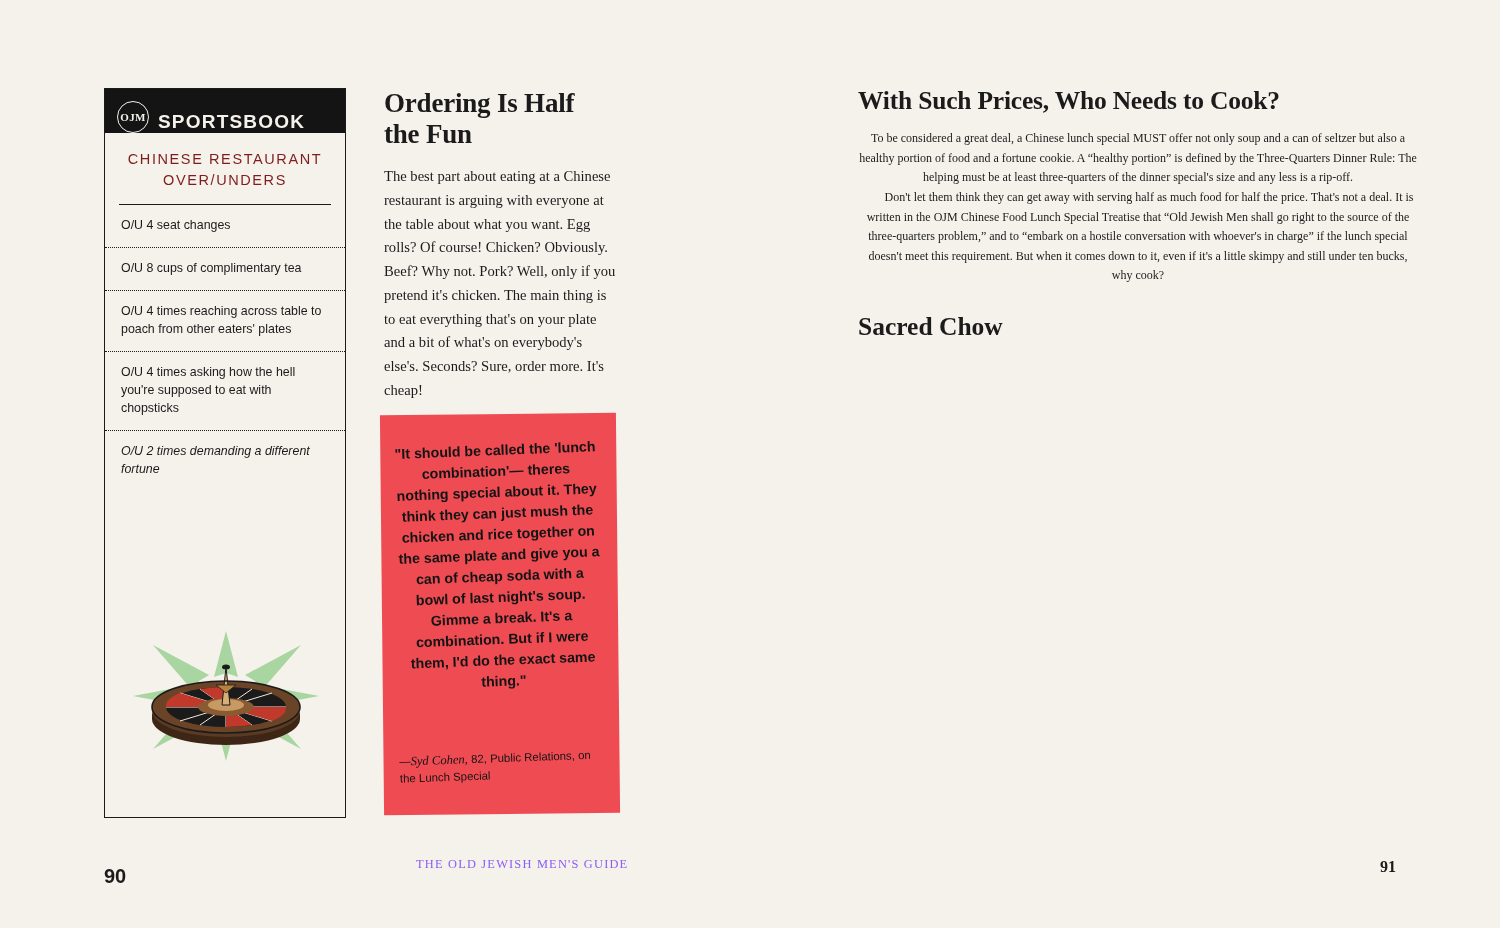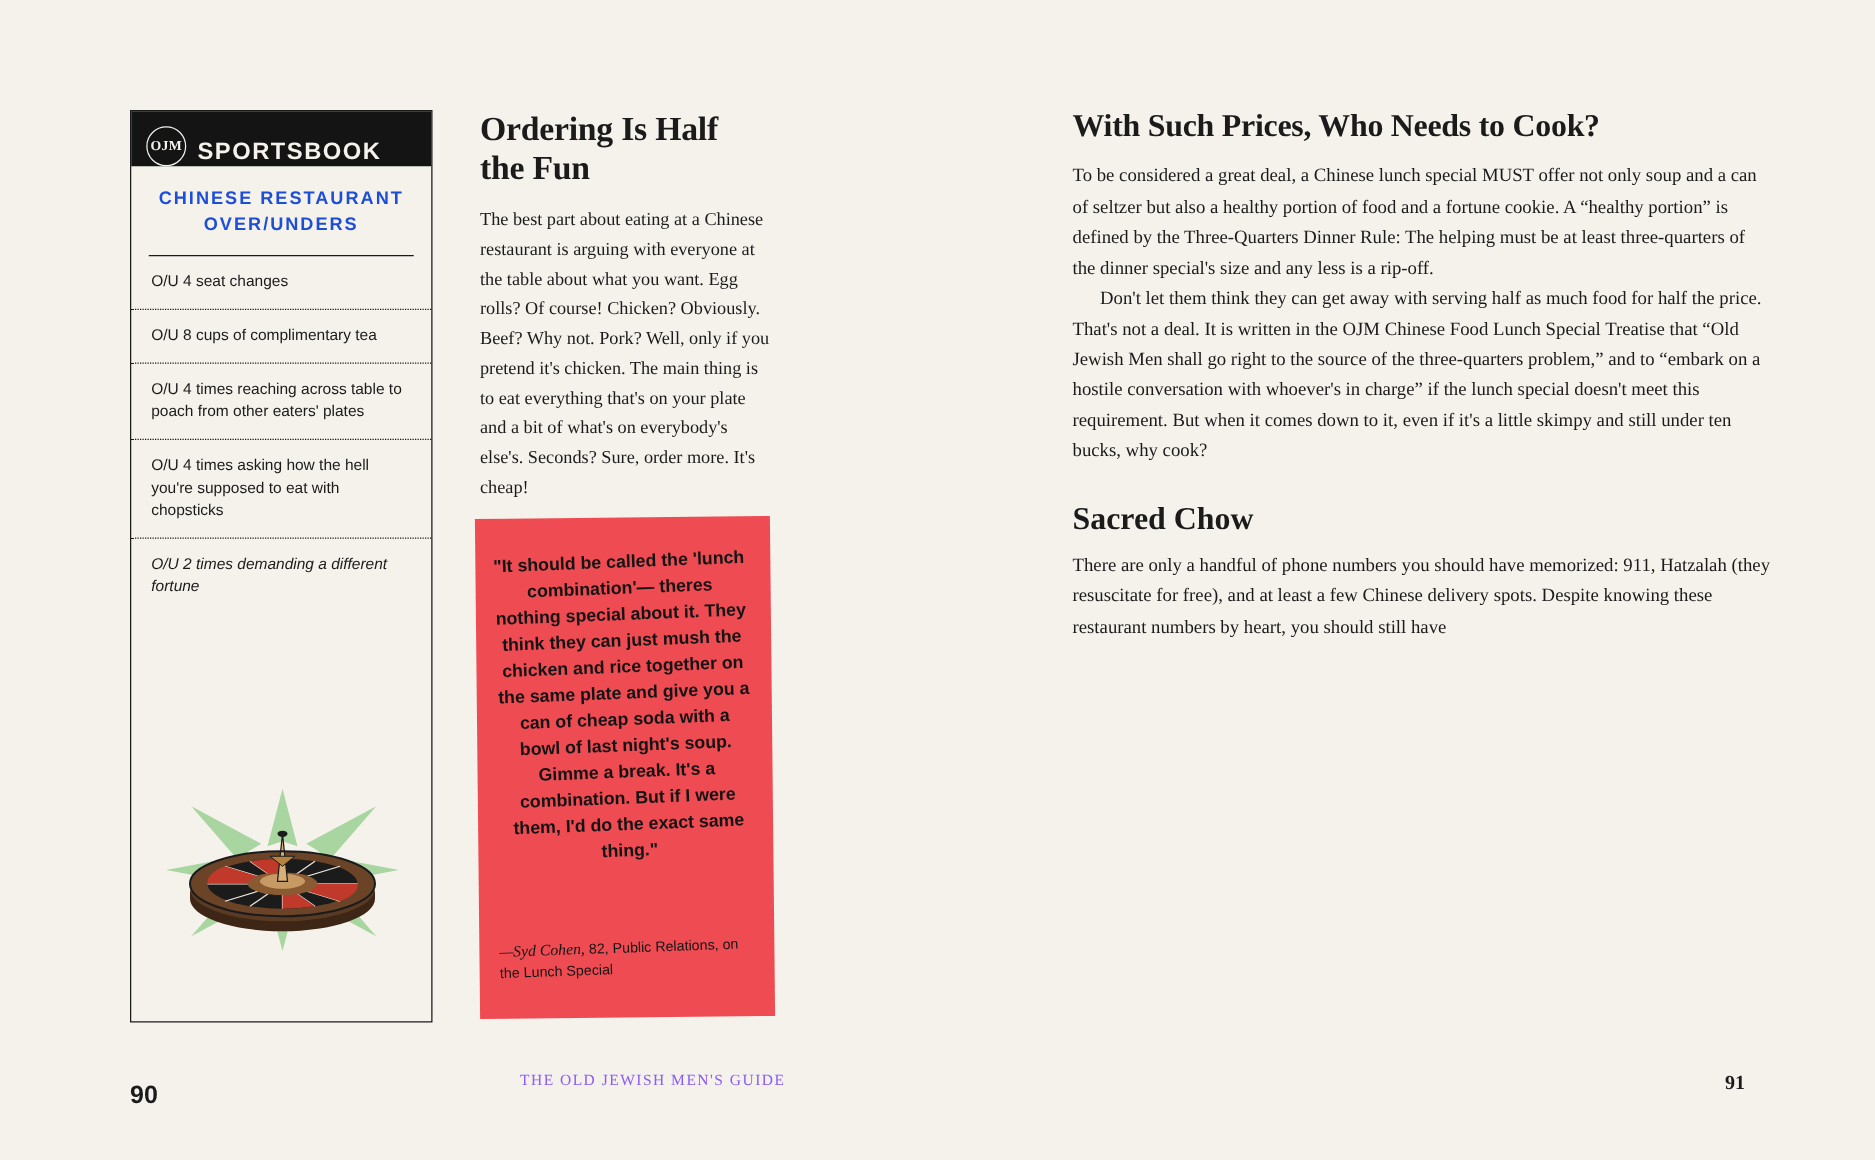--- a/index.html
+++ b/index.html
@@ -64,25 +64,25 @@
     color: #f5f2ec;
     font-family: "Liberation Sans", sans-serif;
     font-weight: bold;
     font-size: 19px;
     letter-spacing: 1.2px;
     margin-left: 9px;
   }
   .sb-subtitle {
     text-align: center;
     font-family: "Liberation Sans", sans-serif;
-    font-weight: bold;
+    font-weight: normal;
     font-size: 14.5px;
     letter-spacing: 1.6px;
     line-height: 1.42;
-    color: #1d4ed8;
+    color: #7f1d1d;
     padding: 16px 18px 14px 18px;
   }
   .sb-rule {
     border-top: 1.2px solid #1b1b1b;
     margin: 0 14px;
   }
   .sb-list {
     padding: 0 0 0 0;
     margin: 0;
   }
@@ -172,24 +172,24 @@
   h2.rt-title {
     font-family: "Liberation Serif", serif;
     font-weight: bold;
     font-size: 25.5px;
     line-height: 1.15;
     margin: 0 0 14px 0;
     letter-spacing: -0.2px;
   }
   .r-body {
     font-family: "Liberation Serif", serif;
-    font-size: 15px;
+    font-size: 12px;
     line-height: 1.63;
     margin: 0;
-    text-align: left;
+    text-align: center;
   }
   .r-body .ind { display: inline-block; width: 22px; }
 
   h2.rt-title2 {
     font-family: "Liberation Serif", serif;
     font-weight: bold;
     font-size: 25.5px;
     line-height: 1.15;
     margin: 26px 0 12px 0;
   }
@@ -306,20 +306,19 @@
     <div class="runhead-left">THE OLD JEWISH MEN'S GUIDE</div>
   </div>
 
   <div class="right-page">
     <div class="r-col">
       <h2 class="rt-title">With Such Prices, Who Needs to Cook?</h2>
       <p class="r-body">To be considered a great deal, a Chinese lunch special MUST offer not only soup and a can of seltzer but also a healthy portion of food and a fortune cookie. A “healthy portion” is defined by the Three-Quarters Dinner Rule: The helping must be at least three-quarters of the dinner special's size and any less is a rip-off.</p>
       <p class="r-body"><span class="ind"></span><span>Don't let them think they can get away with serving half as much food for half the price. That's not a deal. It is written in the OJM Chinese Food Lunch Special Treatise that “Old Jewish Men shall go right to the source of the three-quarters problem,” and to “embark on a hostile conversation with whoever's in charge” if the lunch special doesn't meet this requirement. But when it comes down to it, even if it's a little skimpy and still under ten bucks, why cook?</span></p>
 
       <h2 class="rt-title2">Sacred Chow</h2>
-      <p class="r-body">There are only a handful of phone numbers you should have memorized: 911, Hatzalah (they resuscitate for free), and at least a few Chinese delivery spots. Despite knowing these restaurant numbers by heart, you should still have</p>
     </div>
 
     <div class="folio-right">91</div>
 
   </div>
 
 </div>
 
 </body></html>

